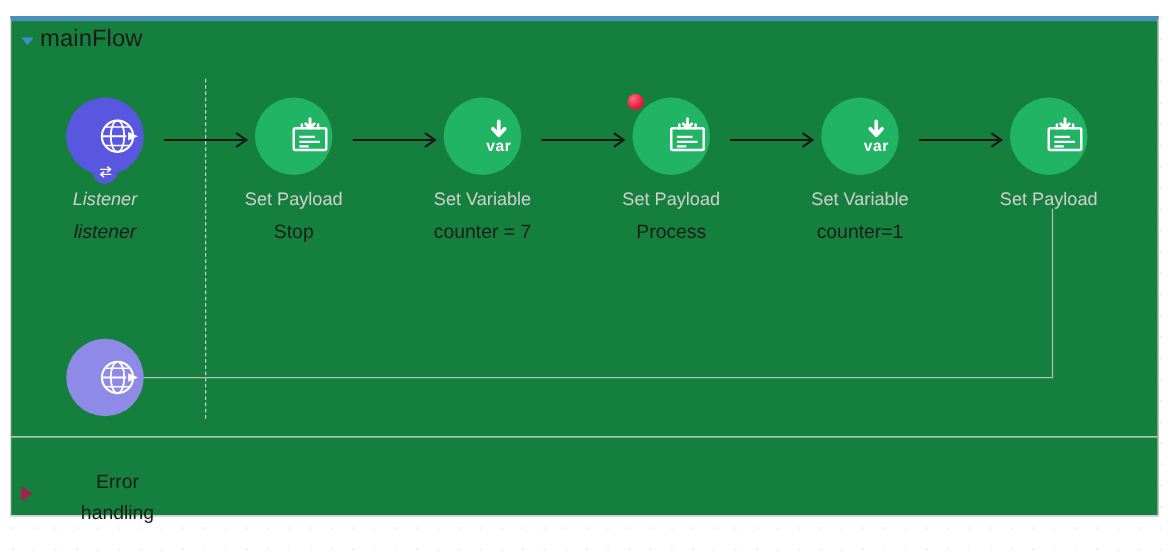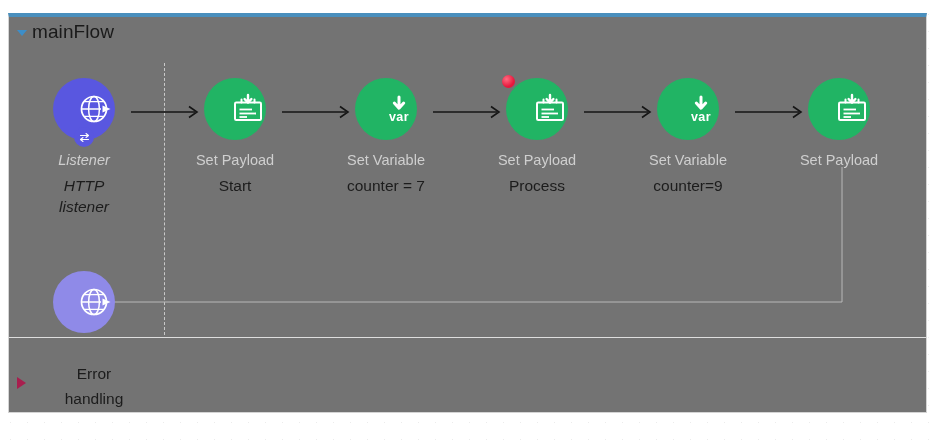--- a/index.html
+++ b/index.html
@@ -27,21 +27,21 @@
     opacity: 0.55;
   }
 
   
   #flow-frame {
     position: absolute;
     left: 8px;
     top: 13px;
     width: 919px;
     height: 400px;
-    background: #737373;
+    background: #15803d;
     border: 1px solid #d4d4d4;
     border-top: 4px solid #4a8fbd;
     box-sizing: border-box;
   }
 
   #flow-header {
     position: absolute;
     left: 0; top: 0;
     width: 100%;
     height: 30px;
@@ -149,21 +149,21 @@
     height: 14px;
   }
   .connector svg { display: block; }
 
   #return-path { position: absolute; left: 0; top: 0; }
 
   
   #error-section {
     position: absolute;
     left: 0;
-    top: 320px;
+    top: 332px;
     width: 100%;
     height: 82px;
     border-top: 1px solid #dedede;
   }
   #error-disclosure {
     position: absolute;
     left: 8px;
     top: 39px;
     width: 0; height: 0;
     border-top: 6px solid transparent;
@@ -246,38 +246,37 @@
         </svg>
         <div class="listener-badge">
           <svg width="13" height="13" viewBox="0 0 13 13">
             <path d="M 2.5 4.5 L 10 4.5 M 8 2.5 L 10.5 4.5 L 8 6.5" fill="none" stroke="#ffffff" stroke-width="1.1" stroke-linecap="round" stroke-linejoin="round"></path>
             <path d="M 10.5 8.5 L 3 8.5 M 5 6.5 L 2.5 8.5 L 5 10.5" fill="none" stroke="#ffffff" stroke-width="1.1" stroke-linecap="round" stroke-linejoin="round"></path>
           </svg>
         </div>
       </div>
       <div class="node-type">Listener</div>
       <div class="node-label">
-        <div>HTTP</div>
         <div>listener</div>
       </div>
     </div>
 
     <div class="node" style="left:161px; top:28px;">
       <div class="node-circle green">
         <svg width="36" height="36" viewBox="0 0 36 36">
           <rect x="5" y="11.5" width="26" height="17.5" rx="1.2" fill="none" stroke="#ffffff" stroke-width="2"></rect>
           <path d="M 11.5 11.5 L 11.5 8.5 M 24.5 11.5 L 24.5 8.5" stroke="#ffffff" stroke-width="2" stroke-linecap="round"></path>
           <path d="M 18 4 L 18 10.5 M 14.6 8 L 18 11.6 L 21.4 8" fill="none" stroke="#ffffff" stroke-width="2.4" stroke-linecap="round" stroke-linejoin="round"></path>
           <line x1="9.5" y1="18.5" x2="22" y2="18.5" stroke="#ffffff" stroke-width="1.8"></line>
           <line x1="9.5" y1="22.5" x2="26" y2="22.5" stroke="#ffffff" stroke-width="1.8"></line>
           <line x1="9.5" y1="26" x2="17" y2="26" stroke="#ffffff" stroke-width="1.8"></line>
         </svg>
       </div>
       <div class="node-type">Set Payload</div>
-      <div class="node-label">Start</div>
+      <div class="node-label">Stop</div>
     </div>
 
     <div class="node" style="left:312px; top:28px;">
       <div class="node-circle green">
         <svg width="36" height="36" viewBox="0 0 36 36">
           <path d="M 18 6 L 18 16 M 13.3 12 L 18 17.2 L 22.7 12" fill="none" stroke="#ffffff" stroke-width="3" stroke-linecap="round" stroke-linejoin="round"></path>
           <text x="18" y="29.5" text-anchor="middle" font-family="Liberation Sans, sans-serif" font-size="12.5" font-weight="bold" fill="#ffffff" letter-spacing="0.4">var</text>
         </svg>
       </div>
       <div class="node-type">Set Variable</div>
@@ -301,21 +300,21 @@
     </div>
 
     <div class="node" style="left:614px; top:28px;">
       <div class="node-circle green">
         <svg width="36" height="36" viewBox="0 0 36 36">
           <path d="M 18 6 L 18 16 M 13.3 12 L 18 17.2 L 22.7 12" fill="none" stroke="#ffffff" stroke-width="3" stroke-linecap="round" stroke-linejoin="round"></path>
           <text x="18" y="29.5" text-anchor="middle" font-family="Liberation Sans, sans-serif" font-size="12.5" font-weight="bold" fill="#ffffff" letter-spacing="0.4">var</text>
         </svg>
       </div>
       <div class="node-type">Set Variable</div>
-      <div class="node-label">counter=9</div>
+      <div class="node-label">counter=1</div>
     </div>
 
     <div class="node" style="left:765px; top:28px;">
       <div class="node-circle green">
         <svg width="36" height="36" viewBox="0 0 36 36">
           <rect x="5" y="11.5" width="26" height="17.5" rx="1.2" fill="none" stroke="#ffffff" stroke-width="2"></rect>
           <path d="M 11.5 11.5 L 11.5 8.5 M 24.5 11.5 L 24.5 8.5" stroke="#ffffff" stroke-width="2" stroke-linecap="round"></path>
           <path d="M 18 4 L 18 10.5 M 14.6 8 L 18 11.6 L 21.4 8" fill="none" stroke="#ffffff" stroke-width="2.4" stroke-linecap="round" stroke-linejoin="round"></path>
           <line x1="9.5" y1="18.5" x2="22" y2="18.5" stroke="#ffffff" stroke-width="1.8"></line>
           <line x1="9.5" y1="22.5" x2="26" y2="22.5" stroke="#ffffff" stroke-width="1.8"></line>

